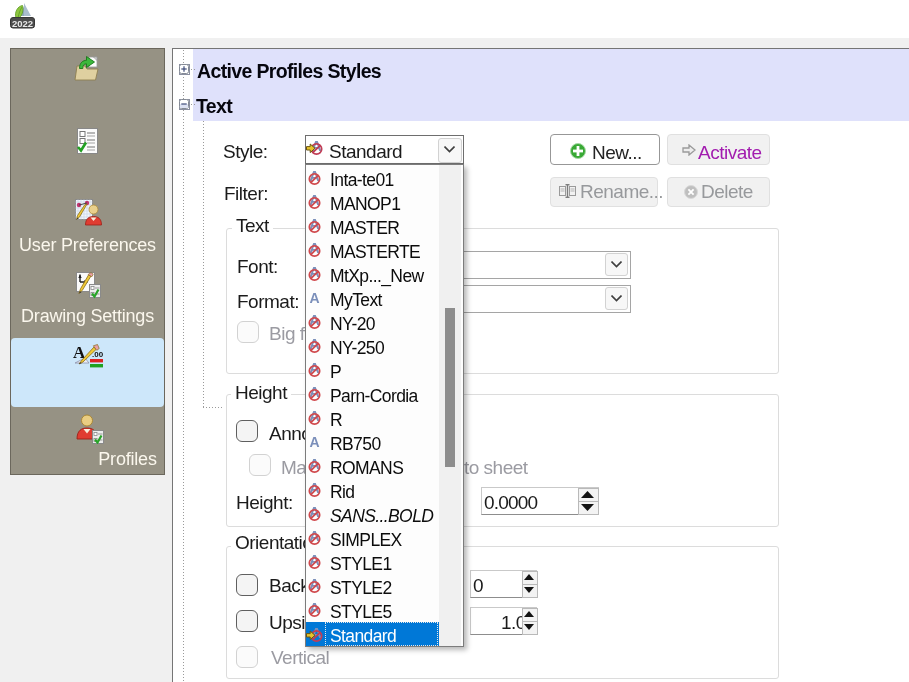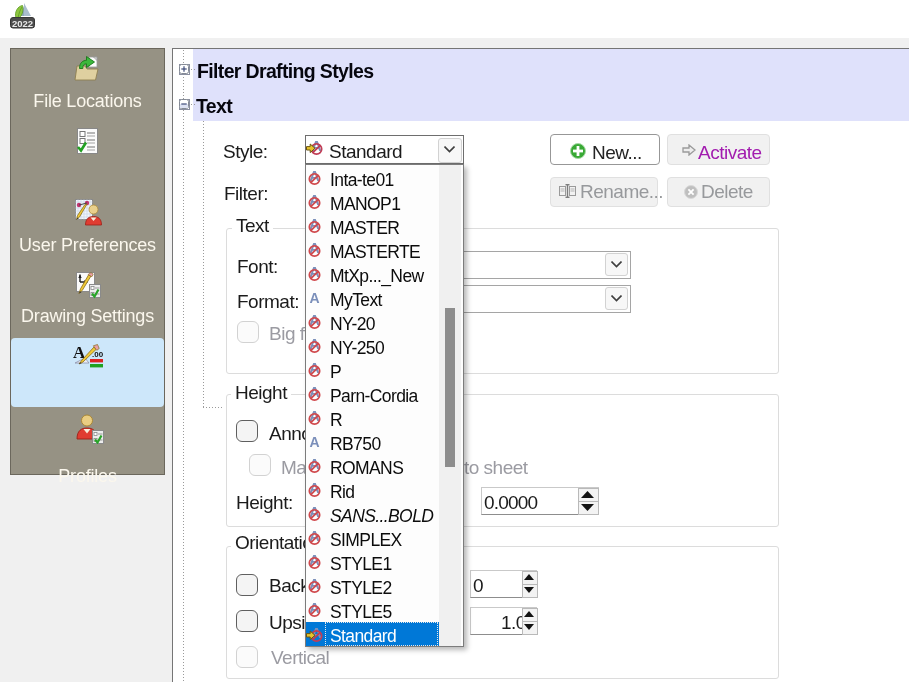--- a/index.html
+++ b/index.html
@@ -58,21 +58,21 @@
   <div class="abs" style="left:193px;top:49px;width:716px;height:72px;background:#dfe1fb;"></div>
 
   <div class="abs vdots" style="left:183px;top:50px;height:632px;"></div>
   <div class="abs vdots" style="left:203px;top:121px;height:286px;"></div>
   <div class="abs hdots" style="left:203px;top:407px;width:19px;"></div>
   <div class="abs hdots" style="left:188px;top:69px;width:7px;"></div>
   <div class="abs hdots" style="left:188px;top:104px;width:7px;"></div>
 
   <div class="abs" id="plusbox" style="left:179px;top:64px;width:9px;height:9px;background:#fff;border:1px solid #8a8fa0;"></div>
   <div class="abs" id="minusbox" style="left:179px;top:99px;width:9px;height:9px;background:#fff;border:1px solid #8a8fa0;"></div>
-  <div class="abs" style="left:197px;top:60px;font-size:19.5px;font-weight:bold;letter-spacing:-0.65px;color:#06060e;">Filter Drafting Styles</div>
+  <div class="abs" style="left:197px;top:60px;font-size:19.5px;font-weight:bold;letter-spacing:-0.65px;color:#06060e;">Active Profiles Styles</div>
   <div class="abs" style="left:196px;top:95px;font-size:19.5px;font-weight:bold;letter-spacing:-0.65px;color:#06060e;">Text</div>
 
   <div class="abs lbl" style="left:223px;top:141px;">Style:</div>
   <div class="abs lbl" style="left:224px;top:183px;">Filter:</div>
 
   <div class="abs grp" style="left:226px;top:228px;width:551px;height:144px;"></div>
   <div class="grplbl" style="left:232px;top:215px;">Text</div>
   <div class="abs lbl" style="left:237px;top:256px;">Font:</div>
   <div class="abs lbl" style="left:237px;top:291px;">Format:</div>
   <div class="combo" style="left:305px;top:251px;width:324px;height:26px;"></div>
@@ -270,21 +270,20 @@
 
   <div class="abs" id="sidebar" style="left:10px;top:48px;width:155px;height:427px;background:#969284;border:1px solid #6b675c;box-sizing:border-box;"></div>
   <div class="abs" id="selitem" style="left:11px;top:338px;width:153px;height:69px;background:#cde7fa;border-radius:4px;"></div>
 
   <svg class="abs" style="left:72px;top:55px;" width="30" height="28">
     <path d="M17 2 L25 2 L25 12 L17 12 Z" fill="#fdfdfd" stroke="#9a9a9a" stroke-width="0.8"></path>
     <path d="M25 2 L21.5 2 L25 5.5 Z" fill="#d9d9d9" stroke="#9a9a9a" stroke-width="0.8"></path>
     <path d="M5 11 L13 11 L15 14 L26 14 L23.5 25 L3 25 Z" fill="#dfd0a0" stroke="#8f7f50" stroke-width="0.9"></path>
     <path d="M7.5 13.5 C7.5 7.5 11 5.5 14.5 5.3 L14.5 1.5 L22.5 7 L14.5 12.5 L14.5 8.8 C11.5 9 10.8 10.5 10.8 13.5 Z" fill="#3cb83c" stroke="#187818" stroke-width="0.9"></path>
   </svg>
-  <div class="sideitem sidelbl" style="top:91px;">File Locations</div>
 
   <svg class="abs" style="left:73px;top:127px;" width="28" height="28">
     <rect x="4.5" y="1.5" width="20" height="25" fill="#fbfbfb" stroke="#888"></rect>
     <rect x="2.5" y="-0.5" width="20" height="25" transform="translate(2,2)" fill="none"></rect>
     <rect x="7" y="4.5" width="5" height="5" fill="#fff" stroke="#777"></rect>
     <rect x="7" y="11.5" width="5" height="5" fill="#fff" stroke="#777"></rect>
     <line x1="14" y1="6" x2="22" y2="6" stroke="#9a9a9a" stroke-width="1.4"></line>
     <line x1="14" y1="9" x2="22" y2="9" stroke="#b5b5b5" stroke-width="1.2"></line>
     <line x1="14" y1="13" x2="22" y2="13" stroke="#9a9a9a" stroke-width="1.4"></line>
     <line x1="14" y1="16" x2="22" y2="16" stroke="#b5b5b5" stroke-width="1.2"></line>
@@ -340,21 +339,21 @@
     <circle cx="13" cy="6.5" r="5.5" fill="#e9cd82" stroke="#a8852f" stroke-width="0.9"></circle>
     <path d="M3 25 C3 16.5 7.5 14 13 14 C18.5 14 23 16.5 23 25 Z" fill="#e03c31" stroke="#9c1f17" stroke-width="0.9"></path>
     <path d="M9.5 15 L13 19.5 L16.5 15 Z" fill="#f7efdc"></path>
     <rect x="18.5" y="16.5" width="11" height="13" fill="#ededed" stroke="#8a8a8a"></rect>
     <rect x="20" y="18.5" width="3" height="3" fill="#fff" stroke="#888" stroke-width="0.8"></rect>
     <rect x="20" y="24.5" width="3" height="3" fill="#fff" stroke="#888" stroke-width="0.8"></rect>
     <line x1="24" y1="20" x2="28.5" y2="20" stroke="#999" stroke-width="1"></line>
     <line x1="24" y1="26" x2="28.5" y2="26" stroke="#999" stroke-width="1"></line>
     <path d="M21 25.5 L23.5 28.5 L27.5 21.5" fill="none" stroke="#28a428" stroke-width="2.2"></path>
   </svg>
-  <div class="sideitem sidelbl" style="top:466px;">Profiles</div>
+  <div class="sideitem sidelbl" style="top:449px;padding-left:40px;">Profiles</div>
 
   <svg class="abs" style="left:179px;top:64px;" width="10" height="10">
     <rect x="0.5" y="0.5" width="9" height="9" rx="2" fill="#fff" stroke="#848a95"></rect>
     <line x1="2.3" y1="5" x2="7.7" y2="5" stroke="#3d4a78" stroke-width="1.2"></line>
     <line x1="5" y1="2.3" x2="5" y2="7.7" stroke="#3d4a78" stroke-width="1.2"></line>
   </svg>
   <svg class="abs" style="left:179px;top:99px;" width="10" height="10">
     <rect x="0.5" y="0.5" width="9" height="9" rx="2" fill="#fff" stroke="#848a95"></rect>
     <rect x="1" y="5" width="8" height="4" fill="#dde2f3"></rect>
     <line x1="2.3" y1="5" x2="7.7" y2="5" stroke="#3d4a78" stroke-width="1.2"></line>

